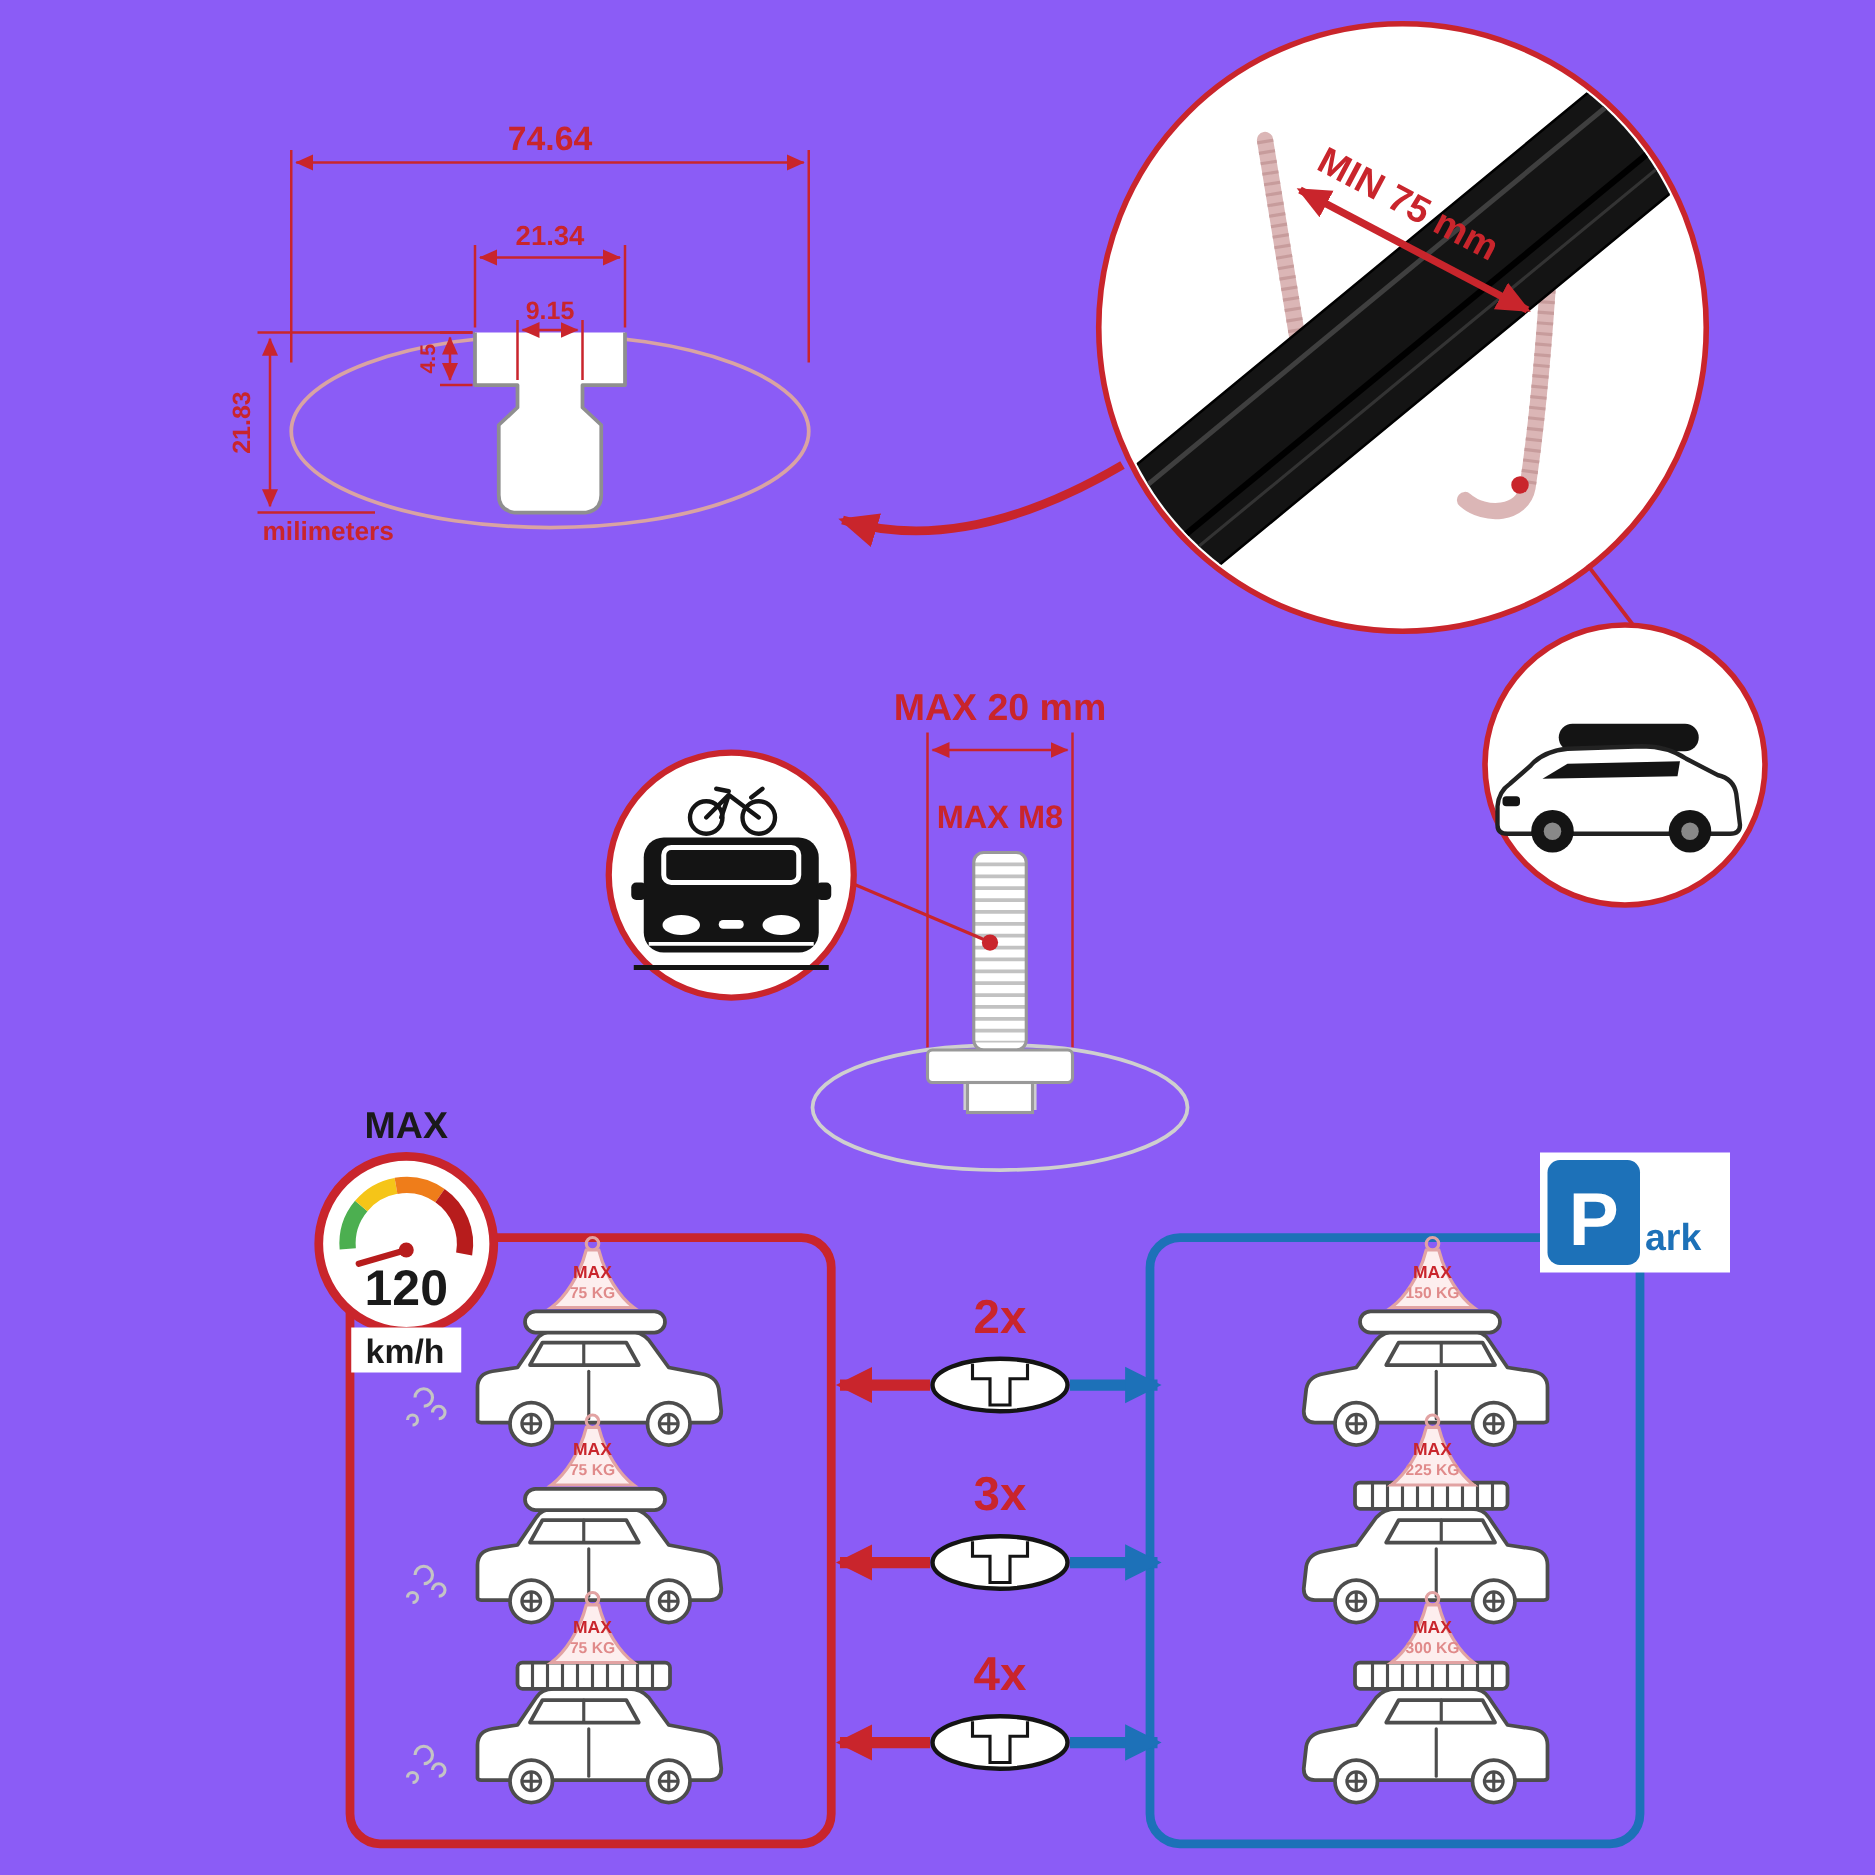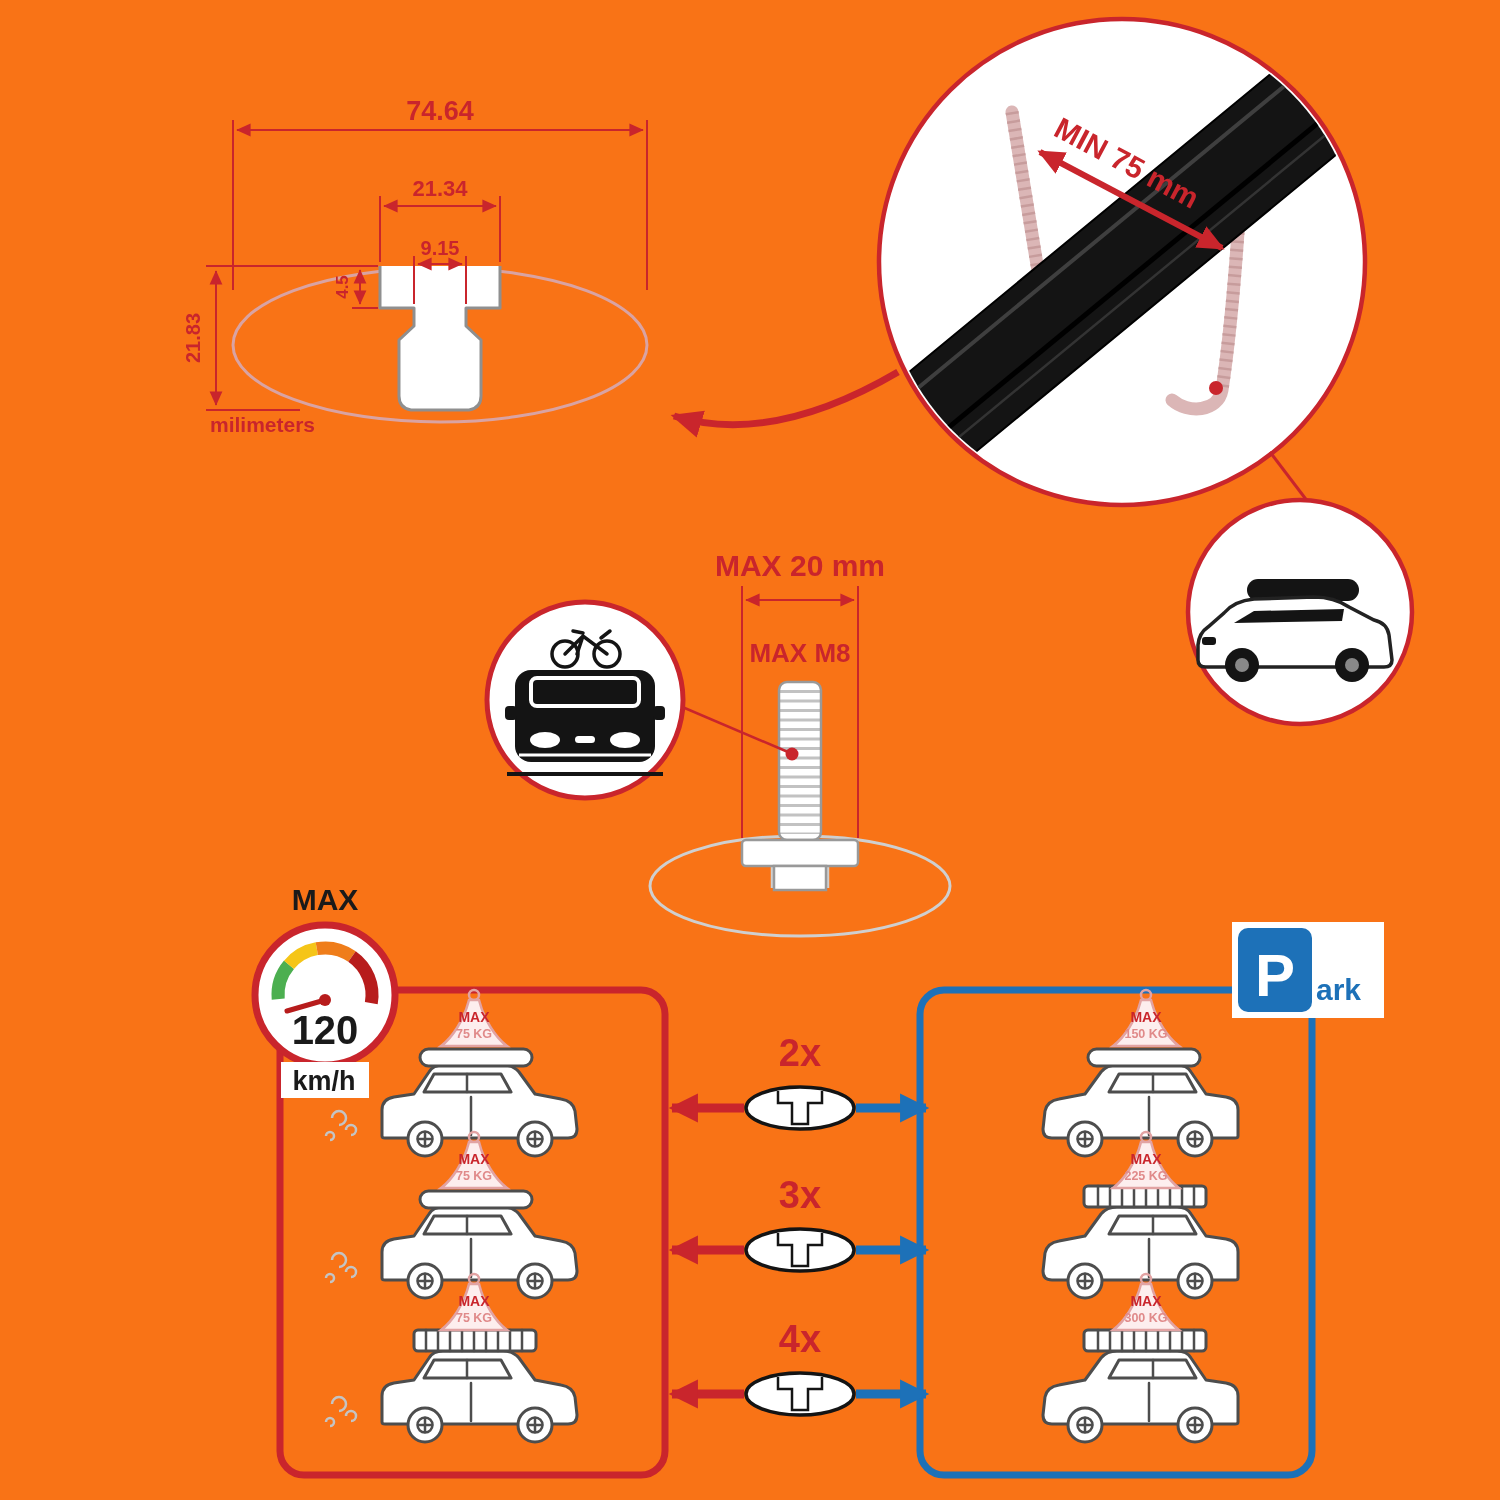--- a/index.html
+++ b/index.html
@@ -1,16 +1,16 @@
 <!DOCTYPE html>
 <html><head>
 <meta charset="utf-8">
 <style>
   html,body { margin:0; padding:0; background:#ffffff; }
-  #stage { position:relative; width:1500px; height:1500px; background:#f97316; overflow:hidden; }
+  #stage { position:relative; width:1500px; height:1500px; background:#8b5cf6; overflow:hidden; }
   svg { display:block; }
   text { font-family:"Liberation Sans", sans-serif; }
   
   .dl  { stroke:#c9252c; stroke-width:2; fill:none; }
   .dt  { fill:#c9252c; font-weight:bold; }
   .pinkline { stroke:#d9a3a3; stroke-width:3; fill:none; }
   .profile  { stroke:#8f8f8f; stroke-width:3; fill:#ffffff; stroke-linejoin:round; }
   
   .sk  { stroke:#4d4d4d; stroke-width:3; fill:#ffffff; stroke-linejoin:round; stroke-linecap:round; }
   .skn { stroke:#4d4d4d; stroke-width:2.5; fill:none; stroke-linejoin:round; stroke-linecap:round; }

